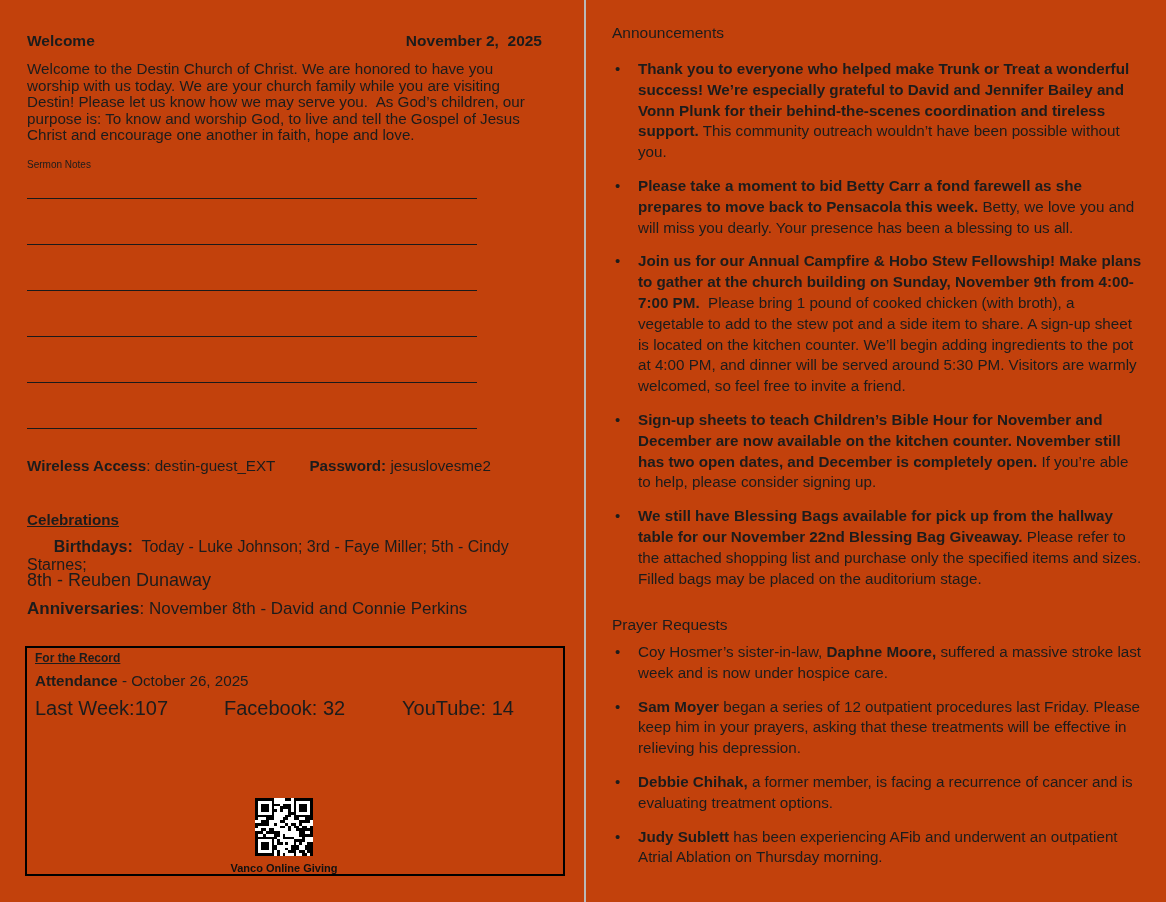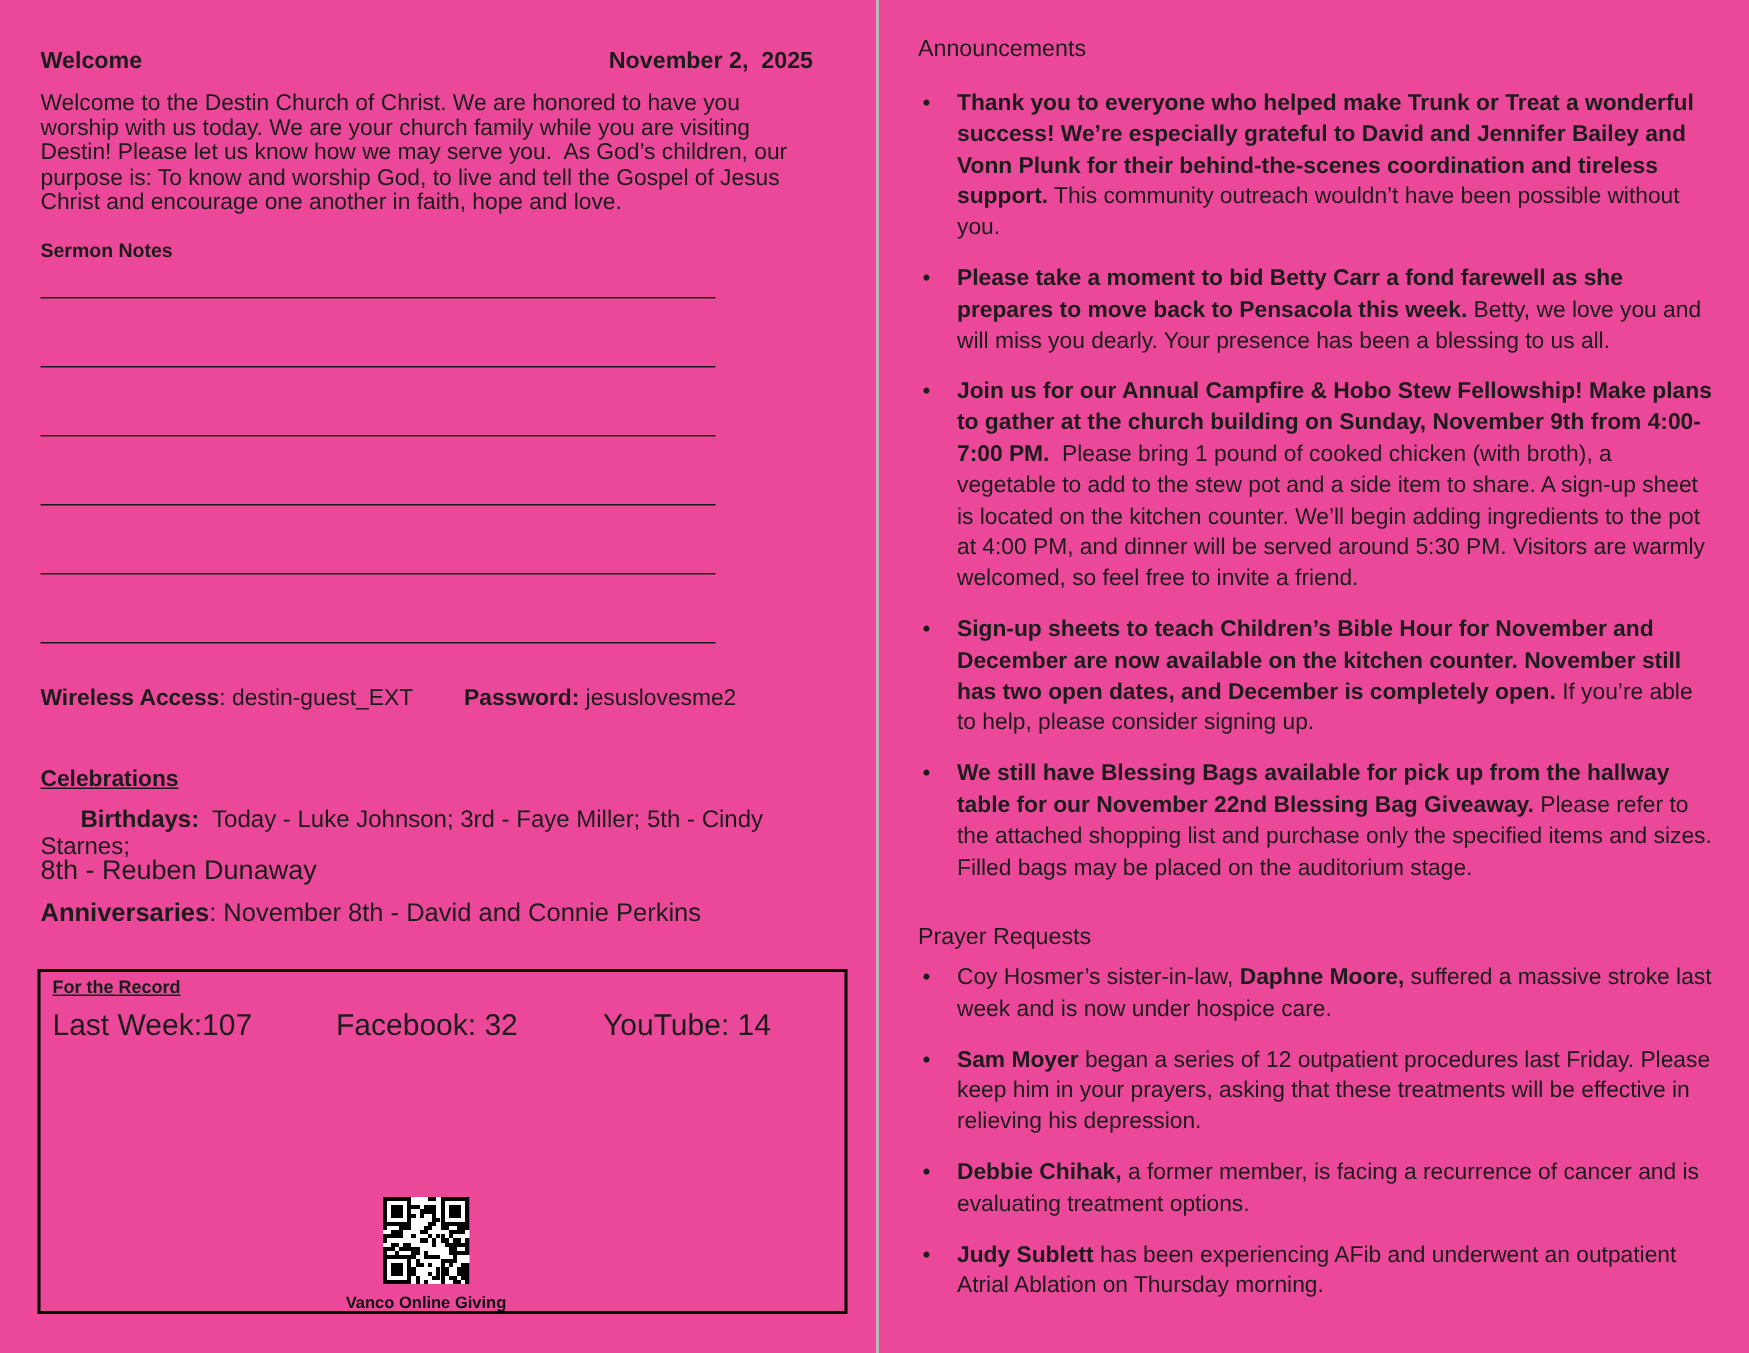--- a/index.html
+++ b/index.html
@@ -1,38 +1,38 @@
 <!DOCTYPE html>
 <html><head>
 <meta charset="utf-8">
 <style>
   html,body{margin:0;padding:0;background:#fff;}
   .page{
     position:relative;
     width:1166px;height:902px;
-    background:#ec4899;
+    background:#c2410c;
     font-family:"Liberation Sans",sans-serif;
     color:#1c1c1c;
     overflow:hidden;
   }
   .b{font-weight:bold;}
   .pre{white-space:pre-wrap;}
 
   
   .col-left{position:absolute;left:0;top:0;width:584px;height:902px;}
   .lhead{
     position:absolute;left:27px;top:32px;width:515px;
     display:flex;justify-content:space-between;
     font-size:15.5px;font-weight:bold;
   }
   .welcome-para{
     position:absolute;left:27px;top:61px;width:514px;
     font-size:15.2px;line-height:16.6px;margin:0;
   }
-  .sermon-title{position:absolute;left:27px;top:159px;font-size:13px;font-weight:bold;}
+  .sermon-title{position:absolute;left:27px;top:159px;font-size:10px;font-weight:normal;}
   .sermon-lines{position:absolute;left:27px;top:198px;width:450px;height:232px;}
   .note-line{position:absolute;left:0;width:450px;height:0;border-top:1.6px solid #1a1a1a;}
   .wireless{position:absolute;left:27px;top:457px;font-size:15.2px;}
   .wifi-gap{display:inline-block;width:34px;}
   .celeb-title{position:absolute;left:27px;top:511px;font-size:15.2px;font-weight:bold;text-decoration:underline;}
   .bday1{position:absolute;left:27px;top:520px;font-size:16px;width:540px;}
   .bday2{position:absolute;left:27px;top:570px;font-size:18px;}
   .anniv{position:absolute;left:27px;top:599px;font-size:17px;}
 
   .record-box{
@@ -106,20 +106,23 @@
       <span class="b">Birthdays:</span><span class="pre">  Today - Luke Johnson; 3rd - Faye Miller; 5th - Cindy Starnes;</span>
     </div>
     <div class="bday2 pre">8th - Reuben Dunaway</div>
 
     <div class="anniv">
       <span class="b">Anniversaries</span><span class="pre">: November 8th - David and Connie Perkins</span>
     </div>
 
     <div class="record-box">
       <div class="rb-title">For the Record</div>
+      <div class="rb-attend">
+        <span class="b">Attendance</span><span class="pre"> - October 26, 2025</span>
+      </div>
       <div class="rb-stats">
         <span class="rb-stat-1">Last Week:107</span>
         <span class="rb-stat-2">Facebook: 32</span>
         <span class="rb-stat-3">YouTube: 14</span>
       </div>
       <div class="qr-wrap">
         <div class="qr-box" id="qr-code"><svg width="58" height="58" viewBox="0 0 58 58" shape-rendering="crispEdges">
               <rect width="58" height="58" fill="#fff"></rect>
               <g fill="#000">
                 <rect x="0.00" y="0.00" width="2.76" height="2.76"></rect>

